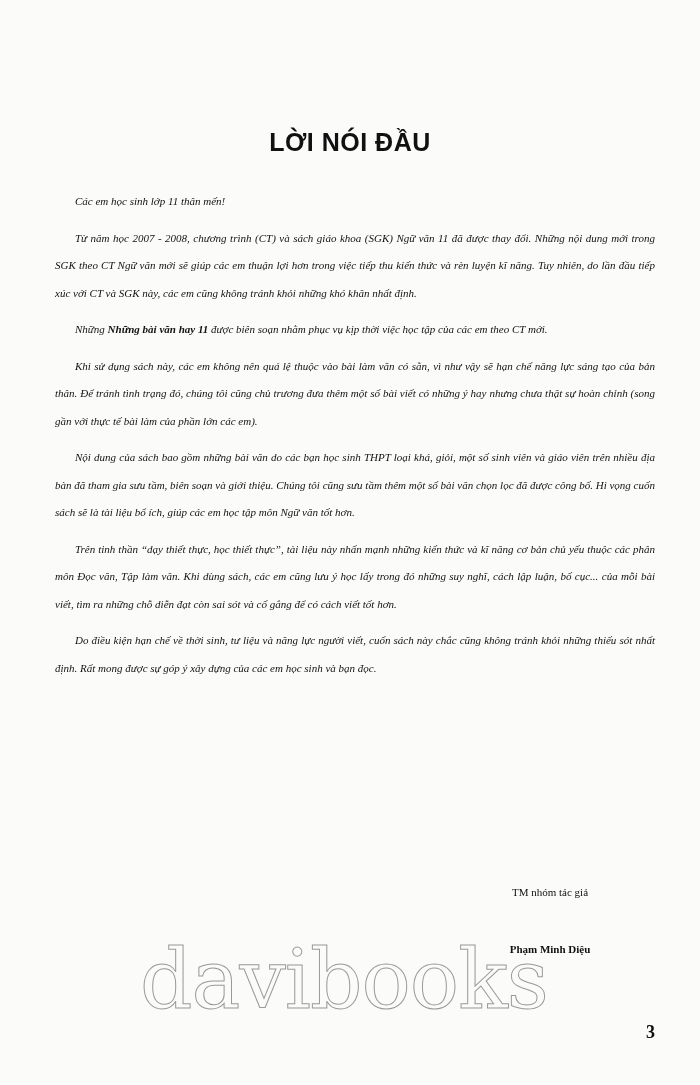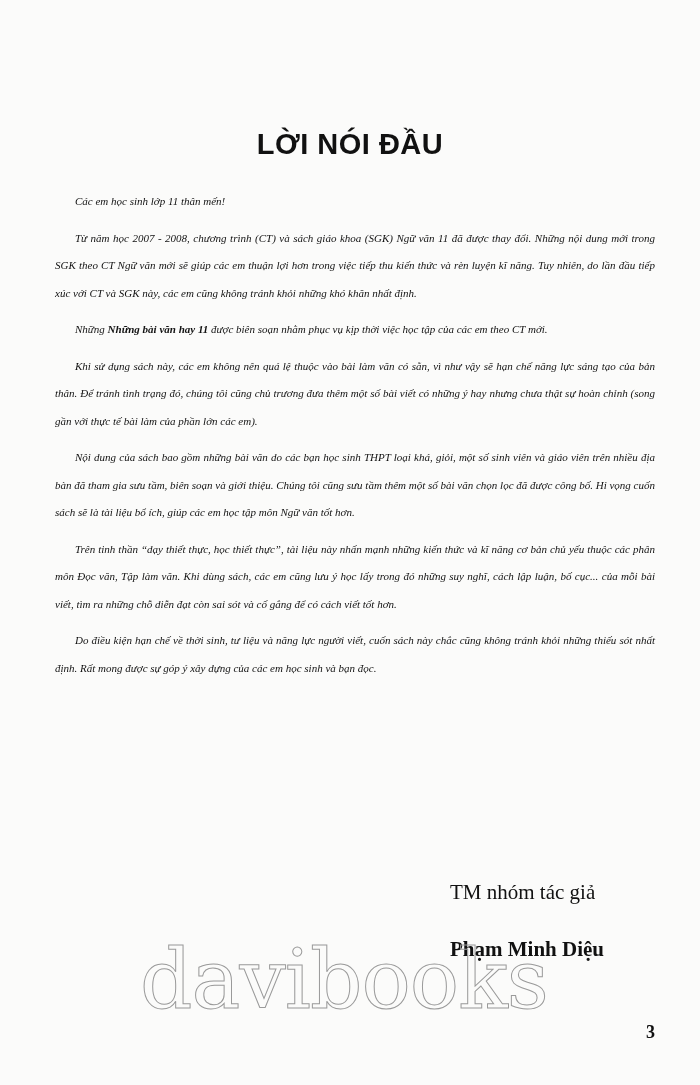--- a/index.html
+++ b/index.html
@@ -3,32 +3,32 @@
 <meta charset="utf-8">
 <style>
   html, body { margin: 0; padding: 0; }
   body {
     width: 700px; height: 1085px; background: #fbfbfa; position: relative; overflow: hidden;
     color: #111;
   }
   .page { position: absolute; left: 0; top: 0; width: 700px; height: 1085px; }
   .title {
     position: absolute; top: 128px; left: 0; width: 700px; text-align: center;
-    font-family: "Liberation Sans", sans-serif; font-weight: bold; font-size: 29px; letter-spacing: 0.5px;
+    font-family: "Liberation Sans", sans-serif; font-weight: bold; font-size: 25px; letter-spacing: 0.5px;
   }
   .body-text {
     position: absolute; left: 55px; top: 188px; width: 600px;
     font-family: "Liberation Serif", serif; font-style: italic; font-size: 11px; line-height: 27.5px;
     text-align: justify;
   }
   .body-text p { margin: 0 0 9px 0; text-indent: 20px; }
   .body-text b { font-weight: bold; }
   .sig {
     position: absolute; left: 450px; top: 880px; width: 200px;
-    font-family: "Liberation Serif", serif; font-size: 21px; line-height: 25px; text-align: left;
+    font-family: "Liberation Serif", serif; font-size: 11px; line-height: 25px; text-align: center;
   }
   .sig .name { font-weight: bold; margin-top: 32px; }
   .watermark {
     position: absolute; left: 140px; top: 935px; width: 400px; text-align: left;
     font-family: "DejaVu Serif", serif; color: transparent;
     -webkit-text-stroke: 1px #9a9a9a;
   }
   .wm-main { font-size: 82px; line-height: 90px; letter-spacing: -1px; }
   .wm-sub { position: absolute; left: 133px; top: 1033px; font-family: "DejaVu Serif", serif; font-size: 30px; color: transparent; -webkit-text-stroke: 0.8px #a0a0a0; }
   .page-num {

